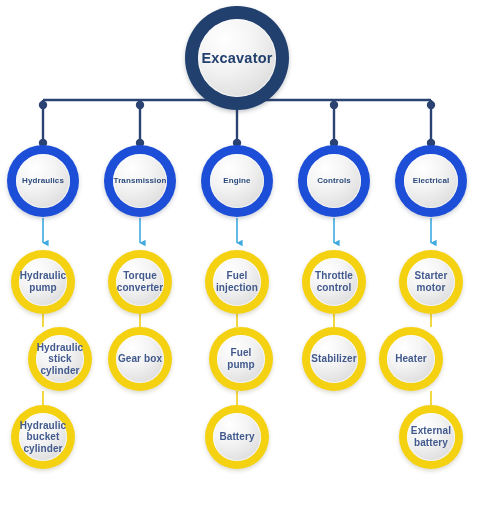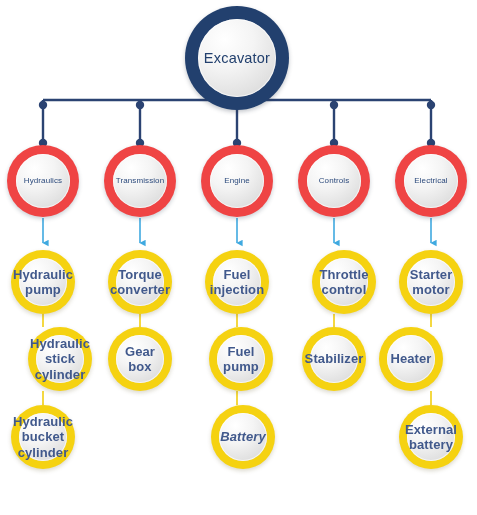--- a/index.html
+++ b/index.html
@@ -50,21 +50,21 @@
     height: 100%;
     display: flex;
     align-items: center;
     justify-content: center;
     box-sizing: border-box;
     background: radial-gradient(circle at 34% 26%, #ffffff 0%, #f4f4f4 38%, #e2e2e2 72%, #d2d2d2 100%);
     box-shadow: inset 0 0 0 1px rgba(255,255,255,0.65);
   }
   .node .label {
     color: #2c4a7c;
-    font-weight: normal;
+    font-weight: bold;
     line-height: 1.16;
     letter-spacing: 0.1px;
     user-select: none;
   }
 
   
   .node.root {
     width: 104px;
     height: 104px;
     background: #22406e;
@@ -74,39 +74,39 @@
   .node.root .label {
     font-size: 14.5px;
     color: #22406e;
     letter-spacing: 0.2px;
   }
 
   
   .node.blue {
     width: 72px;
     height: 72px;
-    background: #ef4444;
+    background: #1d4ed8;
     padding: 9px;
     box-shadow: 0 2px 4px rgba(40,60,80,0.24);
   }
   .node.blue .label {
     font-size: 8px;
     color: #2c4a7c;
   }
 
   
   .node.yellow {
     width: 64px;
     height: 64px;
     background: #f5d211;
     padding: 8px;
     box-shadow: 0 2px 4px rgba(90,80,30,0.22);
   }
   .node.yellow .label {
-    font-size: 13px;
+    font-size: 10px;
     color: #41598c;
     font-weight: bold;
   }
 </style>
 </head>
 <body>
 
 <div id="diagram">
 
   <svg id="connectors" viewBox="0 0 477 515" width="477" height="515" xmlns="http://www.w3.org/2000/svg">
@@ -199,31 +199,31 @@
       <div class="node yellow" style="left: 205px; top: 250px;">
         <div class="inner">
           <span class="label">Fuel injection</span>
         </div>
       </div>
       <div class="node yellow" style="left: 209px; top: 327px;">
         <div class="inner">
           <span class="label">Fuel pump</span>
         </div>
       </div>
-      <div class="node yellow" style="left: 211px; top: 405px; font-style: italic;">
+      <div class="node yellow" style="left: 205px; top: 405px;">
         <div class="inner">
           <span class="label">Battery</span>
         </div>
       </div>
       <div class="node blue" style="left: 298px; top: 145px;">
         <div class="inner">
           <span class="label">Controls</span>
         </div>
       </div>
-      <div class="node yellow" style="left: 312px; top: 250px;">
+      <div class="node yellow" style="left: 302px; top: 250px;">
         <div class="inner">
           <span class="label">Throttle control</span>
         </div>
       </div>
       <div class="node yellow" style="left: 302px; top: 327px;">
         <div class="inner">
           <span class="label">Stabilizer</span>
         </div>
       </div>
       <div class="node blue" style="left: 395px; top: 145px;">

